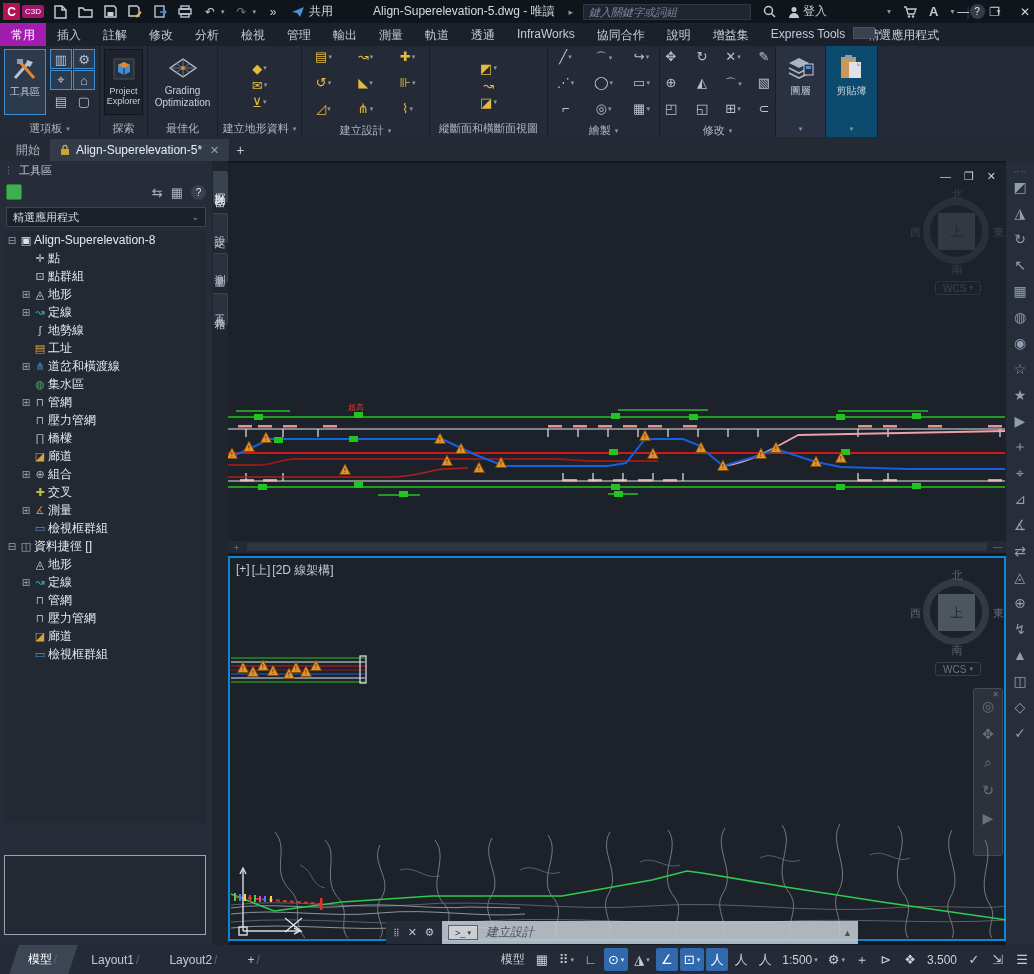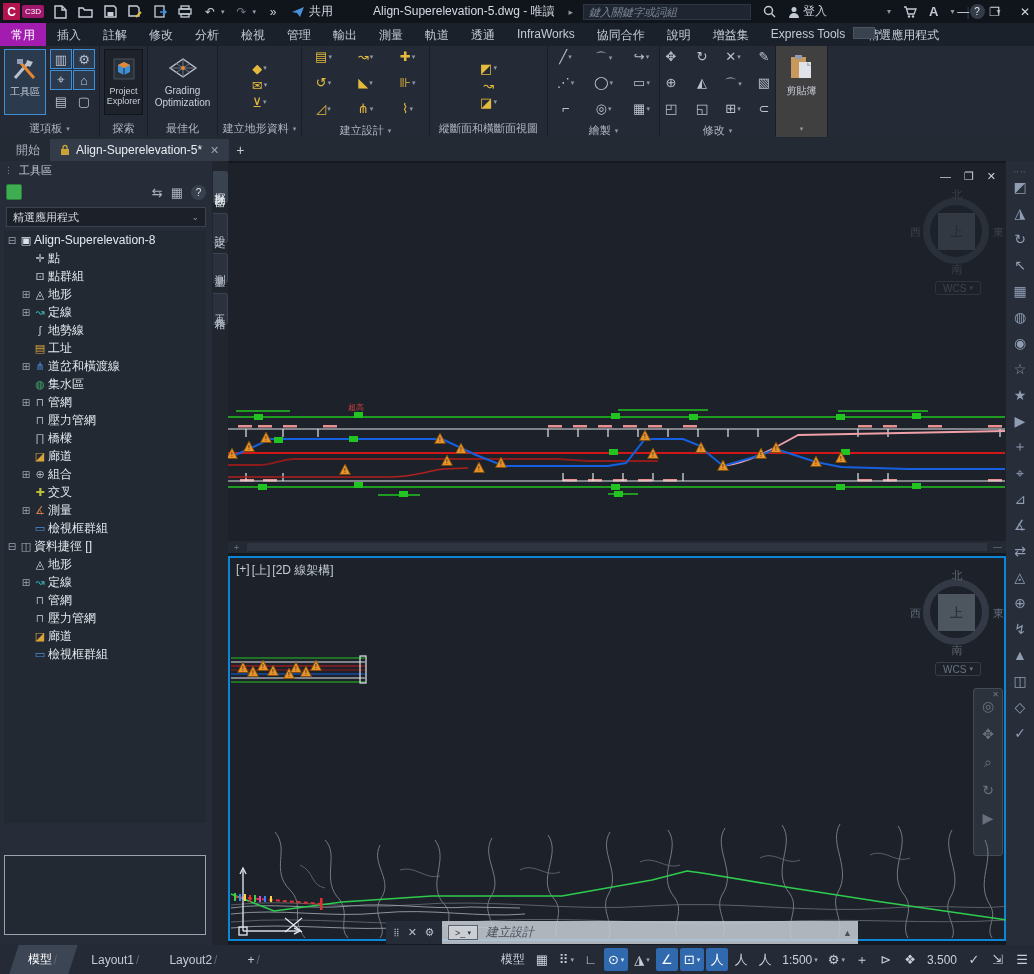--- a/index.html
+++ b/index.html
@@ -505,22 +505,41 @@
           <div class="icell">
             <span>⊂</span>
           </div>
         </div>
       <div class="plabel">
           <span>修改</span>
           <span class="dd">▾</span>
         </div>
     </div>
 
-
-    <div class="rpanel" style="width:52px;background:#404040">
+    <div class="rpanel" style="width:50px;background:#2a3140">
+      <div class="pbody">
+        <div class="bigbtn">
+          <span class="bicon">
+              <svg width="28" height="26" viewBox="0 0 28 26">
+                <path d="M2 8 l10 -5 l10 5 l-10 5 z" fill="#aab3c0"></path>
+                <path d="M2 13 l10 5 l10 -5" fill="none" stroke="#aab3c0" stroke-width="1.6"></path>
+                <path d="M2 18 l10 5 l10 -5" fill="none" stroke="#aab3c0" stroke-width="1.6"></path>
+                <rect x="17" y="9" width="9" height="11" fill="#2a3140" stroke="#c9d0da"></rect>
+                <rect x="19" y="11" width="5" height="3" fill="#4a90d9"></rect>
+              </svg>
+            </span>
+          <span>圖層</span>
+        </div>
+      </div>
+      <div class="plabel">
+          <span class="dd">▾</span>
+        </div>
+    </div>
+
+    <div class="rpanel" style="width:52px;background:#0c4a6e">
       <div class="pbody">
         <div class="bigbtn">
           <span class="bicon">
               <svg width="26" height="28" viewBox="0 0 26 28">
                 <rect x="2" y="3" width="15" height="21" fill="#c9995c"></rect>
                 <rect x="6" y="1" width="7" height="4" fill="#8f9cb2"></rect>
                 <path d="M10 8 h12 v16 h-12 z" fill="#dfe3e9"></path>
                 <path d="M18 8 l4 4 h-4 z" fill="#aab3c0"></path>
               </svg>
             </span>

